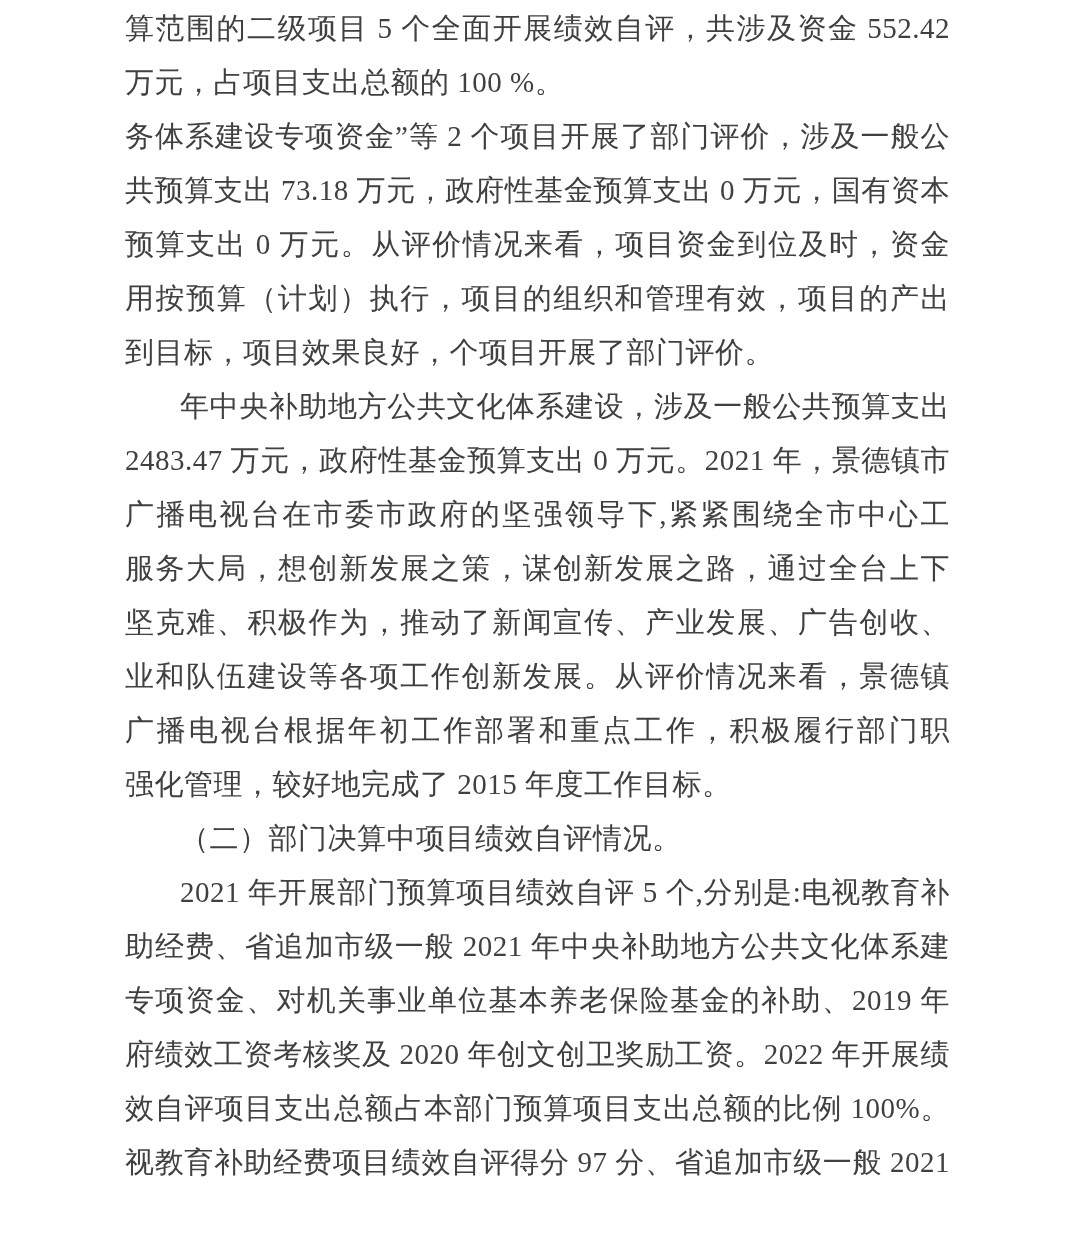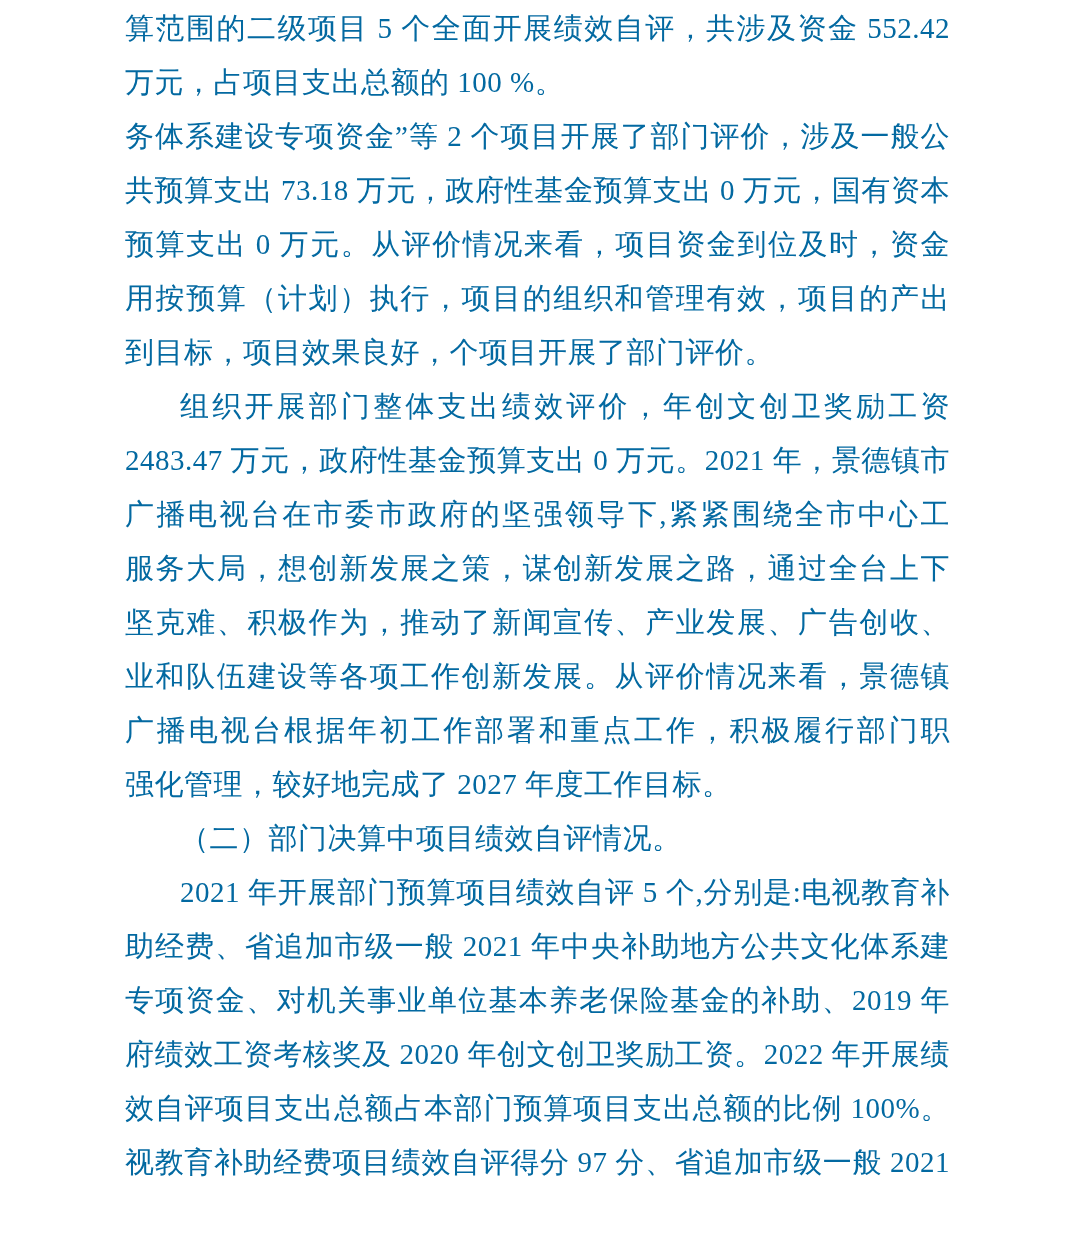--- a/index.html
+++ b/index.html
@@ -34,37 +34,37 @@
     text-align: center;
     text-align-last: left;
   }
   .line.indent {
     text-indent: 55px;
   }
 </style>
 </head>
 <body>
 
-<div class="page" style="background: rgb(255, 255, 255); color: #0369a1;">
+<div class="page" style="background: rgb(255, 255, 255); color: #404040;">
   <div class="doc-body">
       <div class="line">算范围的二级项目 5 个全面开展绩效自评，共涉及资金 552.42</div>
       <div class="line para-end">万元，占项目支出总额的 100 %。</div>
       <div class="line">务体系建设专项资金”等 2 个项目开展了部门评价，涉及一般公</div>
       <div class="line">共预算支出 73.18 万元，政府性基金预算支出 0 万元，国有资本</div>
       <div class="line">预算支出 0 万元。从评价情况来看，项目资金到位及时，资金使</div>
       <div class="line">用按预算（计划）执行，项目的组织和管理有效，项目的产出达</div>
       <div class="line para-end">到目标，项目效果良好，个项目开展了部门评价。</div>
-      <div class="line indent">组织开展部门整体支出绩效评价，年创文创卫奖励工资</div>
+      <div class="line indent">年中央补助地方公共文化体系建设，涉及一般公共预算支出</div>
       <div class="line">2483.47 万元，政府性基金预算支出 0 万元。2021 年，景德镇市</div>
       <div class="line">广播电视台在市委市政府的坚强领导下,紧紧围绕全市中心工作，</div>
       <div class="line">服务大局，想创新发展之策，谋创新发展之路，通过全台上下攻</div>
       <div class="line">坚克难、积极作为，推动了新闻宣传、产业发展、广告创收、事</div>
       <div class="line">业和队伍建设等各项工作创新发展。从评价情况来看，景德镇市</div>
       <div class="line">广播电视台根据年初工作部署和重点工作，积极履行部门职责，</div>
-      <div class="line para-end">强化管理，较好地完成了 2027 年度工作目标。</div>
+      <div class="line para-end">强化管理，较好地完成了 2015 年度工作目标。</div>
       <div class="line indent para-end">（二）部门决算中项目绩效自评情况。</div>
       <div class="line indent">2021 年开展部门预算项目绩效自评 5 个,分别是:电视教育补</div>
       <div class="line">助经费、省追加市级一般 2021 年中央补助地方公共文化体系建设</div>
       <div class="line">专项资金、对机关事业单位基本养老保险基金的补助、2019 年政</div>
       <div class="line">府绩效工资考核奖及 2020 年创文创卫奖励工资。2022 年开展绩</div>
       <div class="line">效自评项目支出总额占本部门预算项目支出总额的比例 100%。电</div>
       <div class="line">视教育补助经费项目绩效自评得分 97 分、省追加市级一般 2021</div>
     </div>
 </div>
 

